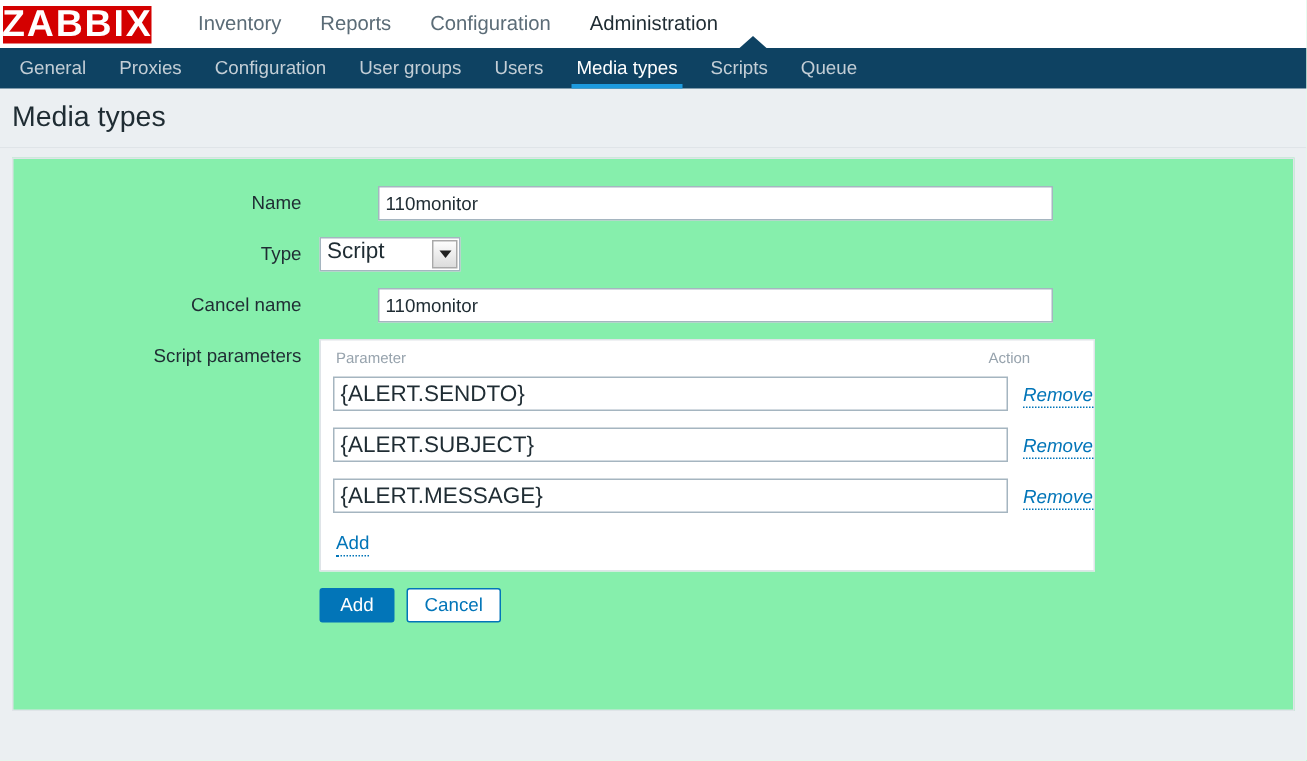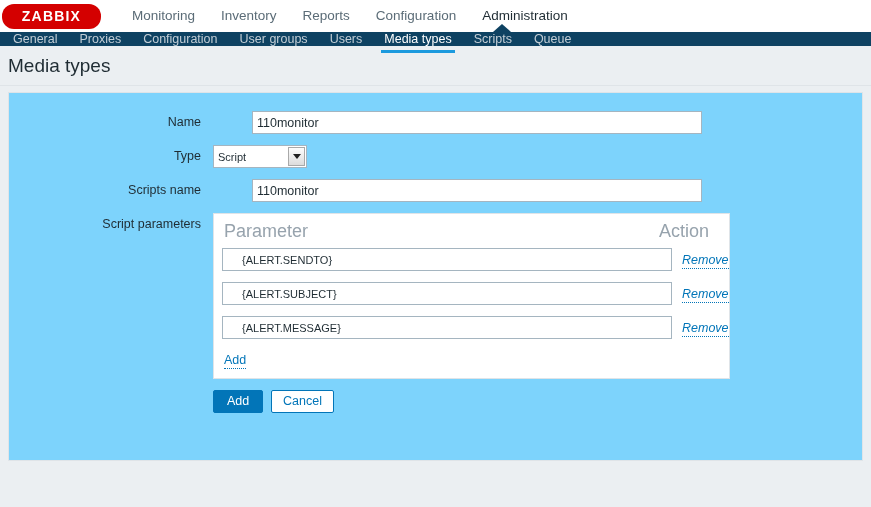--- a/index.html
+++ b/index.html
@@ -18,29 +18,28 @@
     background: #ffffff;
     display: flex;
     align-items: center;
   }
   .logo {
     width: 99px;
     height: 25px;
     margin-left: 2px;
     background: #d40000;
     color: #ffffff;
-    font-size: 14px;
+    font-size: 25px;
     font-weight: bold;
     letter-spacing: 1.2px;
     display: flex;
     align-items: center;
     justify-content: center;
     font-family: "Liberation Sans", sans-serif;
     line-height: 1;
-    border-radius: 12px;
   }
   .mainnav {
     display: flex;
     align-items: center;
     margin-left: 18px;
     height: 32px;
   }
   .mainnav-item {
     color: #5b6c77;
     font-size: 13.5px;
@@ -49,21 +48,21 @@
     cursor: pointer;
     white-space: nowrap;
   }
   .mainnav-item.active {
     color: #1f2c33;
   }
 
   
   .subnav {
     position: relative;
-    height: 14px;
+    height: 27px;
     background: #0e4262;
     display: flex;
     align-items: center;
     padding-left: 2px;
   }
   .subnav-pointer {
     position: absolute;
     top: -8px;
     left: 493px;
     width: 0; height: 0;
@@ -107,21 +106,21 @@
     margin: 0;
   }
 
   
   .content {
     background: #ebeff2;
     padding: 6px 8px 0 8px;
     height: 435px;
   }
   .panel {
-    background: #7dd3fc;
+    background: #86efac;
     border: 1px solid #dfe4e8;
     height: 369px;
     padding-top: 18px;
   }
 
   
   .form-row {
     display: flex;
     align-items: flex-start;
     margin-bottom: 11px;
@@ -148,26 +147,25 @@
     outline: none;
     margin-left: 39px;
   }
   .txt-wide { width: 450px; }
 
   .sel {
     height: 23px;
     width: 94px;
     border: 1px solid #a5b5c0;
     background: #ffffff;
-    font-size: 11px;
+    font-size: 15px;
     color: #1f2c33;
     padding: 0 4px;
     position: relative;
     display: inline-flex;
-    align-items: center;
     cursor: pointer;
   }
   .sel-arrow {
     position: absolute;
     right: 1px; top: 1px;
     width: 17px; height: 19px;
     background: linear-gradient(#fdfdfd, #dcdcdc);
     border: 1px solid #a9a9a9;
     display: flex;
     align-items: center;
@@ -183,41 +181,41 @@
 
   
   .params-box {
     width: 517px;
     border: 1px solid #dfe4e8;
     padding: 7px 8px 9px 8px;
     background: #ffffff;
   }
   .params-head {
     display: flex;
-    font-size: 18px;
+    font-size: 10px;
     color: #97a3ad;
     padding: 0 0 6px 2px;
   }
   .params-head .c1 { flex: 1; }
   .params-head .c2 { width: 62px; }
   .param-row {
     display: flex;
     align-items: center;
     margin-bottom: 11px;
   }
   .param-row .c1 { flex: 1; }
   .param-row .c2 { width: 62px; padding-left: 10px; font-style: italic; }
   .param-input {
     width: 450px;
     height: 23px;
     border: 1px solid #a5b5c0;
     background: #ffffff;
-    font-size: 11px;
-    color: #1f2c33;
-    padding: 0 19px;
+    font-size: 15px;
+    color: #1f2c33;
+    padding: 0 4px;
     font-family: "Liberation Sans", sans-serif;
     outline: none;
   }
   .lnk {
     color: #0275b8;
     font-size: 12.5px;
     text-decoration: none;
     border-bottom: 1px dotted #0275b8;
     cursor: pointer;
     display: inline-block;
@@ -271,21 +269,20 @@
     border: 1px solid #0275b8;
     color: #0275b8;
   }
 </style>
 </head>
 <body>
 
 <div class="topbar">
   <div class="logo">ZABBIX</div>
   <nav class="mainnav">
-    <span class="mainnav-item">Monitoring</span>
     <span class="mainnav-item">Inventory</span>
     <span class="mainnav-item">Reports</span>
     <span class="mainnav-item">Configuration</span>
     <span class="mainnav-item active">Administration</span>
   </nav>
 </div>
 
 <div class="subnav">
   <div class="subnav-pointer"></div>
   <span class="subnav-item">General</span>
@@ -318,21 +315,21 @@
         <div class="sel">
           <span>Script</span>
           <span class="sel-arrow">
               <i></i>
             </span>
         </div>
       </div>
     </div>
 
     <div class="form-row">
-      <div class="form-label">Scripts name</div>
+      <div class="form-label">Cancel name</div>
       <div class="form-field">
         <input class="txt txt-wide" type="text" value="110monitor" style="">
       </div>
     </div>
 
     <div class="form-row">
       <div class="form-label">Script parameters</div>
       <div class="form-field">
         <div class="params-box">
           <div class="params-head">

